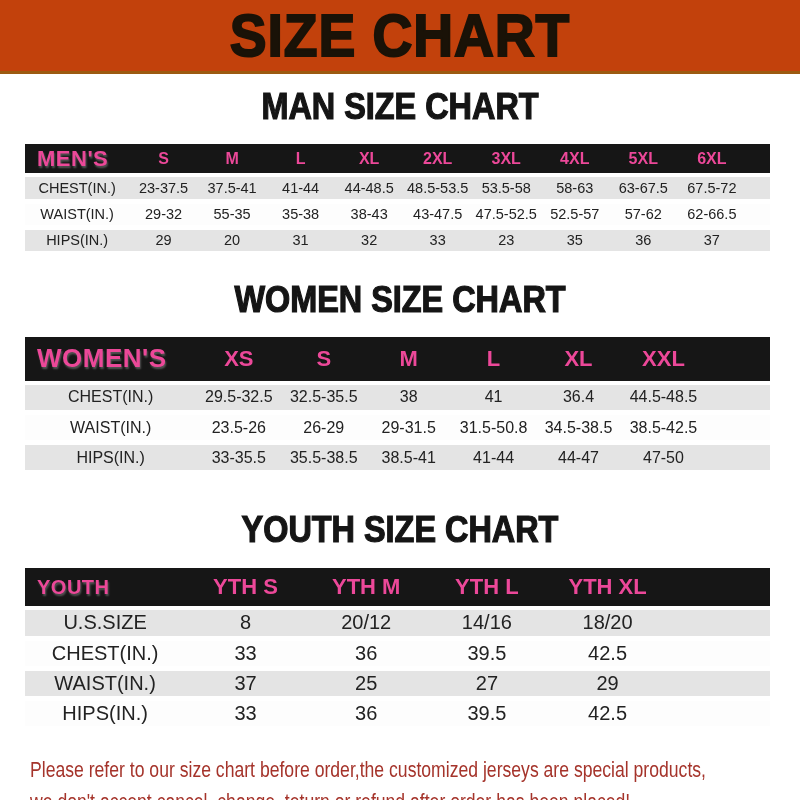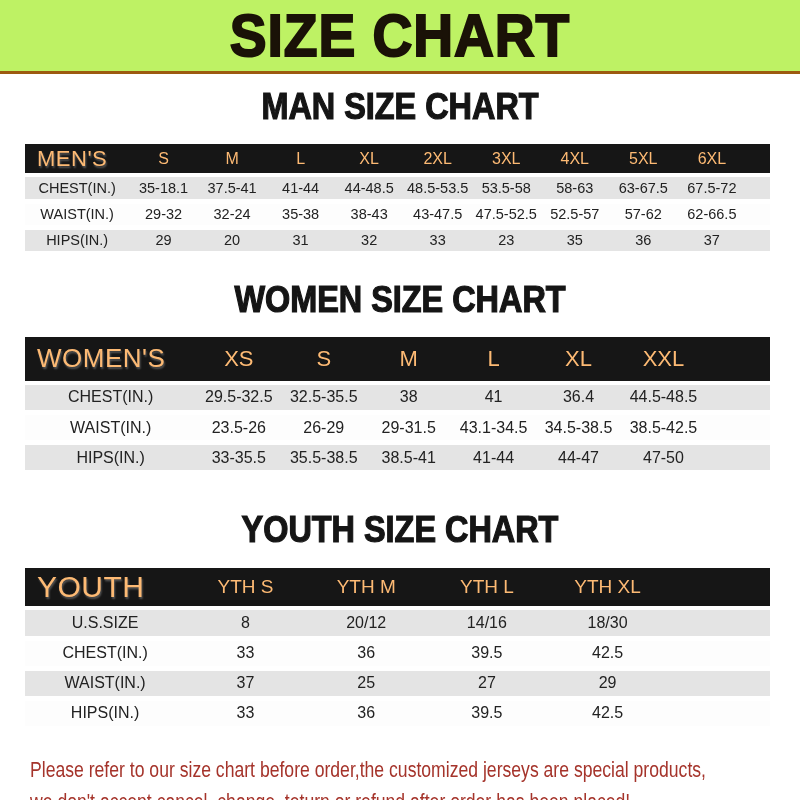--- a/index.html
+++ b/index.html
@@ -6,21 +6,21 @@
   html, body { width: 800px; height: 800px; }
   body {
     font-family: "Liberation Sans", sans-serif;
     background: #ffffff;
     overflow: hidden;
   }
 
   
   .banner {
     height: 74px;
-    background: #bef264;
+    background: #c2410c;
     border-bottom: 3px solid #9c5a10;
     display: flex;
     align-items: center;
     justify-content: center;
   }
   .banner h1 {
     font-size: 60px;
     font-weight: 700;
     color: #1a1207;
     letter-spacing: 1px;
@@ -50,23 +50,23 @@
   table.sizes {
     width: 745px;
     margin-left: 25px;
     border-collapse: collapse;
     table-layout: fixed;
     text-align: center;
     color: #222;
   }
   table.sizes thead th {
     background: #161616;
-    color: #fdba74;
+    color: #ec4899;
     border-bottom: 4px solid #ffffff;
-    font-weight: normal;
+    font-weight: bold;
   }
   table.sizes thead th.lab {
     text-align: left;
     padding-left: 12px;
     letter-spacing: 0.5px;
     text-shadow: 1px 2px 2px rgba(255,255,255,0.28);
   }
   table.sizes tbody th, table.sizes tbody td {
     border-bottom: 5px solid #ffffff;
     font-weight: normal;
@@ -84,23 +84,23 @@
   .t-men .spacer { width: 3.2%; }
 
   
   .t-women thead th { height: 46px; font-size: 22px; }
   .t-women thead th.lab { font-size: 26px; }
   .t-women tbody th, .t-women tbody td { height: 30px; font-size: 16px; }
   .t-women th.lab, .t-women .rowlab { width: 23%; }
   .t-women .spacer { width: 8.6%; }
 
   
-  .t-youth thead th { height: 40px; font-size: 19px; }
-  .t-youth thead th.lab { font-size: 30px; letter-spacing: 1.5px; }
-  .t-youth tbody th, .t-youth tbody td { height: 30px; font-size: 16px; }
+  .t-youth thead th { height: 40px; font-size: 22px; }
+  .t-youth thead th.lab { font-size: 20px; letter-spacing: 1.5px; }
+  .t-youth tbody th, .t-youth tbody td { height: 30px; font-size: 20px; }
   .t-youth th.lab, .t-youth .rowlab { width: 21.5%; }
   .t-youth .spacer { width: 13.7%; }
 
   
   .footer { margin: 23px 0 0 30px; }
   .footer p {
     color: #A5342B;
     font-size: 22px;
     line-height: 32px;
     white-space: nowrap;
@@ -131,35 +131,35 @@
             <th>3XL</th>
             <th>4XL</th>
             <th>5XL</th>
             <th>6XL</th>
             <th class="spacer"></th>
           </tr>
         </thead>
         <tbody>
           <tr>
             <th class="rowlab">CHEST(IN.)</th>
-            <td>35-18.1</td>
+            <td>23-37.5</td>
             <td>37.5-41</td>
             <td>41-44</td>
             <td>44-48.5</td>
             <td>48.5-53.5</td>
             <td>53.5-58</td>
             <td>58-63</td>
             <td>63-67.5</td>
             <td>67.5-72</td>
             <td class="spacer"></td>
           </tr>
           <tr>
             <th class="rowlab">WAIST(IN.)</th>
             <td>29-32</td>
-            <td>32-24</td>
+            <td>55-35</td>
             <td>35-38</td>
             <td>38-43</td>
             <td>43-47.5</td>
             <td>47.5-52.5</td>
             <td>52.5-57</td>
             <td>57-62</td>
             <td>62-66.5</td>
             <td class="spacer"></td>
           </tr>
           <tr>
@@ -203,21 +203,21 @@
             <td>41</td>
             <td>36.4</td>
             <td>44.5-48.5</td>
             <td class="spacer"></td>
           </tr>
           <tr>
             <th class="rowlab">WAIST(IN.)</th>
             <td>23.5-26</td>
             <td>26-29</td>
             <td>29-31.5</td>
-            <td>43.1-34.5</td>
+            <td>31.5-50.8</td>
             <td>34.5-38.5</td>
             <td>38.5-42.5</td>
             <td class="spacer"></td>
           </tr>
           <tr>
             <th class="rowlab">HIPS(IN.)</th>
             <td>33-35.5</td>
             <td>35.5-38.5</td>
             <td>38.5-41</td>
             <td>41-44</td>
@@ -241,21 +241,21 @@
             <th>YTH XL</th>
             <th class="spacer"></th>
           </tr>
         </thead>
         <tbody>
           <tr>
             <th class="rowlab">U.S.SIZE</th>
             <td>8</td>
             <td>20/12</td>
             <td>14/16</td>
-            <td>18/30</td>
+            <td>18/20</td>
             <td class="spacer"></td>
           </tr>
           <tr>
             <th class="rowlab">CHEST(IN.)</th>
             <td>33</td>
             <td>36</td>
             <td>39.5</td>
             <td>42.5</td>
             <td class="spacer"></td>
           </tr>

